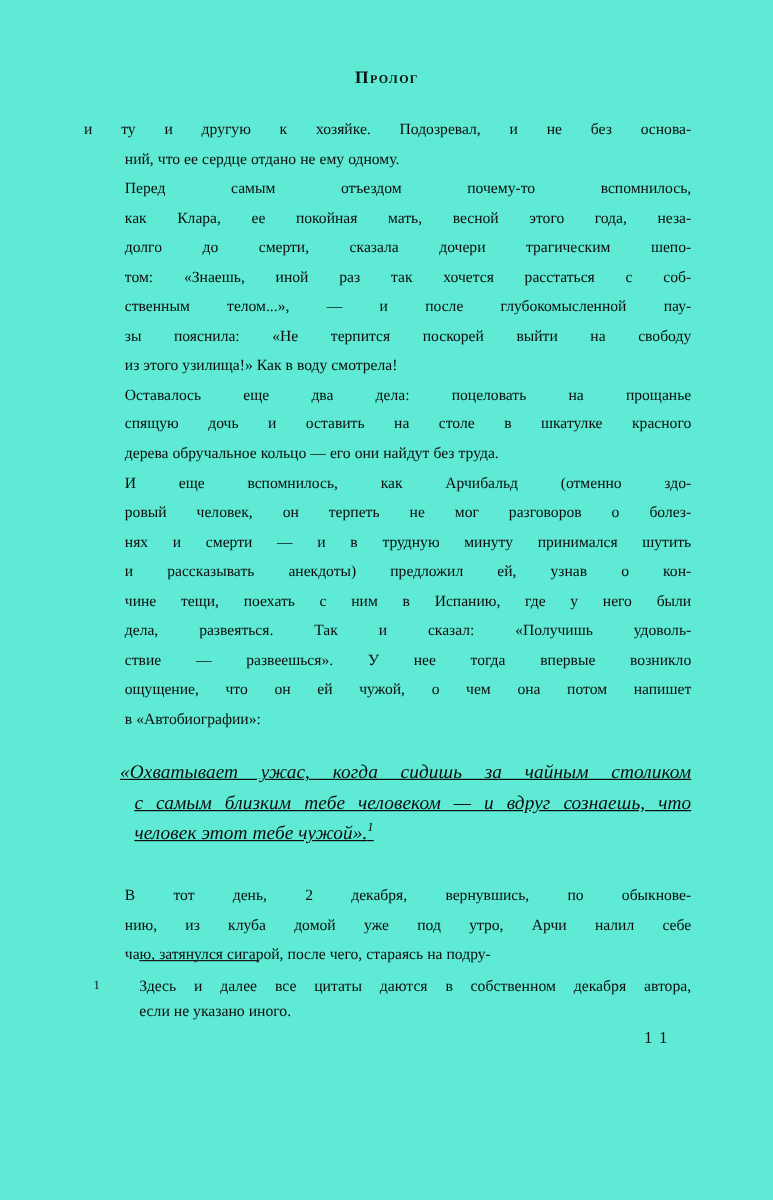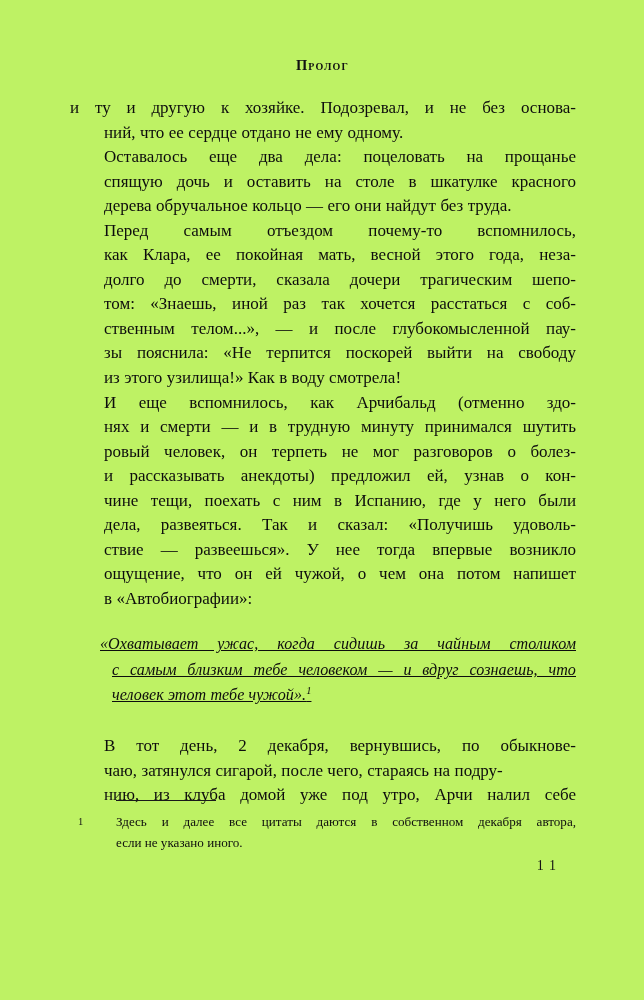--- a/index.html
+++ b/index.html
@@ -14,21 +14,21 @@
     overflow: hidden;
     font-family: "Liberation Serif", "DejaVu Serif", serif;
     color: #0d0d0d;
     -webkit-font-smoothing: antialiased;
   }
 
   .page {
     position: relative;
     width: 644px;
     height: 1000px;
-    background: #bef264;
+    background: #5eead4;
     box-sizing: border-box;
   }
 
   
   .running-head {
     position: absolute;
     top: 58px;
     left: 70px;
     width: 505px;
     text-align: center;
@@ -47,21 +47,21 @@
   
   .textblock {
     position: absolute;
     top: 96px;
     left: 70px;
     width: 506px;
   }
 
   p.para {
     margin: 0;
-    font-size: 17px;
+    font-size: 13px;
     line-height: 24.55px;
     text-align: justify;
     text-justify: inter-word;
     text-indent: 34px;
     hyphens: manual;
     word-spacing: 0.01em;
   }
 
   
   p.para.lines {
@@ -184,61 +184,61 @@
   <div class="running-head">Пролог</div>
 
   <div class="textblock">
 
     <p class="para lines">
       <span class="ln first-flush">и ту и другую к хозяйке. Подозревал, и не без основа-</span>
       <span class="ln last">ний, что ее сердце отдано не ему одному.</span>
     </p>
 
     <p class="para lines">
-      <span class="ln first">Оставалось еще два дела: поцеловать на прощанье</span>
-      <span class="ln">спящую дочь и оставить на столе в шкатулке красного</span>
-      <span class="ln last">дерева обручальное кольцо — его они найдут без труда.</span>
-    </p>
-
-    <p class="para lines">
       <span class="ln first">Перед самым отъездом почему-то вспомнилось,</span>
       <span class="ln">как Клара, ее покойная мать, весной этого года, неза-</span>
       <span class="ln">долго до смерти, сказала дочери трагическим шепо-</span>
       <span class="ln">том: «Знаешь, иной раз так хочется расстаться с соб-</span>
       <span class="ln">ственным телом...», — и после глубокомысленной пау-</span>
       <span class="ln">зы пояснила: «Не терпится поскорей выйти на свободу</span>
       <span class="ln last">из этого узилища!» Как в воду смотрела!</span>
     </p>
 
     <p class="para lines">
+      <span class="ln first">Оставалось еще два дела: поцеловать на прощанье</span>
+      <span class="ln">спящую дочь и оставить на столе в шкатулке красного</span>
+      <span class="ln last">дерева обручальное кольцо — его они найдут без труда.</span>
+    </p>
+
+    <p class="para lines">
       <span class="ln first">И еще вспомнилось, как Арчибальд (отменно здо-</span>
+      <span class="ln">ровый человек, он терпеть не мог разговоров о болез-</span>
       <span class="ln">нях и смерти — и в трудную минуту принимался шутить</span>
-      <span class="ln">ровый человек, он терпеть не мог разговоров о болез-</span>
       <span class="ln">и рассказывать анекдоты) предложил ей, узнав о кон-</span>
       <span class="ln">чине тещи, поехать с ним в Испанию, где у него были</span>
       <span class="ln">дела, развеяться. Так и сказал: «Получишь удоволь-</span>
       <span class="ln">ствие — развеешься». У нее тогда впервые возникло</span>
       <span class="ln">ощущение, что он ей чужой, о чем она потом напишет</span>
       <span class="ln last">в «Автобиографии»:</span>
     </p>
 
     <div class="gap-before-quote"></div>
 
     <blockquote class="blockquote">
       <span class="qline q1">«Охватывает ужас, когда сидишь за чайным столиком</span>
       <span class="qline q2">с самым близким тебе человеком — и вдруг сознаешь, что</span>
       <span class="qline q3"><span>человек этот тебе чужой».</span><span class="fn-ref ital">1</span></span>
     </blockquote>
 
     <div class="gap-after-quote"></div>
 
     <p class="para lines">
       <span class="ln first">В тот день, 2 декабря, вернувшись, по обыкнове-</span>
+      <span class="ln">нию, из клуба домой уже под утро, Арчи налил себе</span>
       <span class="ln last">чаю, затянулся сигарой, после чего, стараясь на подру-</span>
-      <span class="ln">нию, из клуба домой уже под утро, Арчи налил себе</span>
     </p>
 
   </div>
 
   <div class="footnote-area">
     <div class="footnote-rule"></div>
     <div class="footnote">
       <div class="footnote-marker">1</div>
       <div class="footnote-body">
         <span class="fln">Здесь и далее все цитаты даются в собственном декабря автора,</span>

